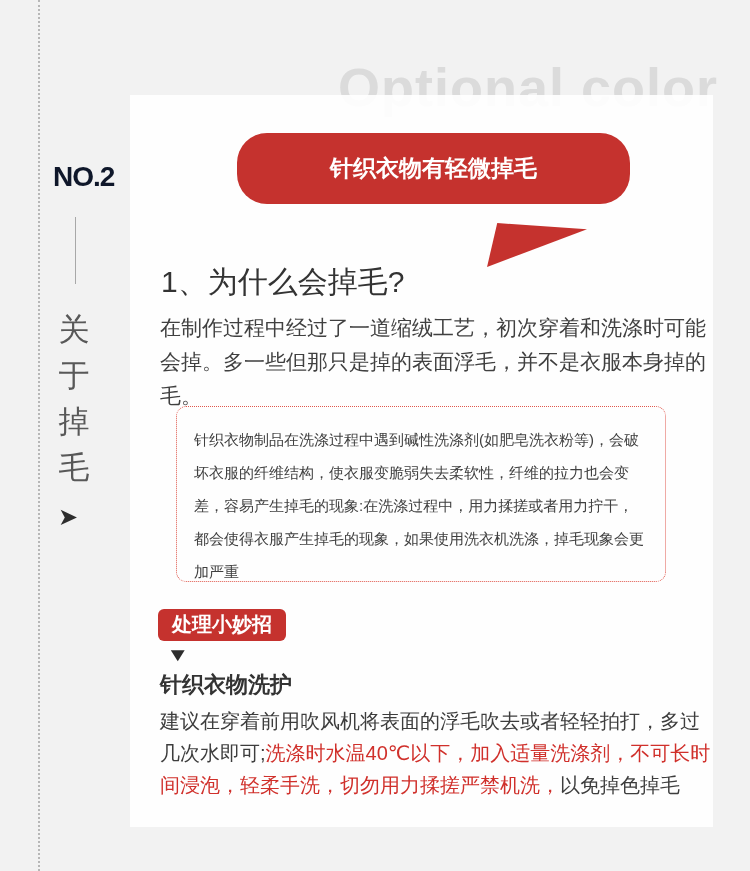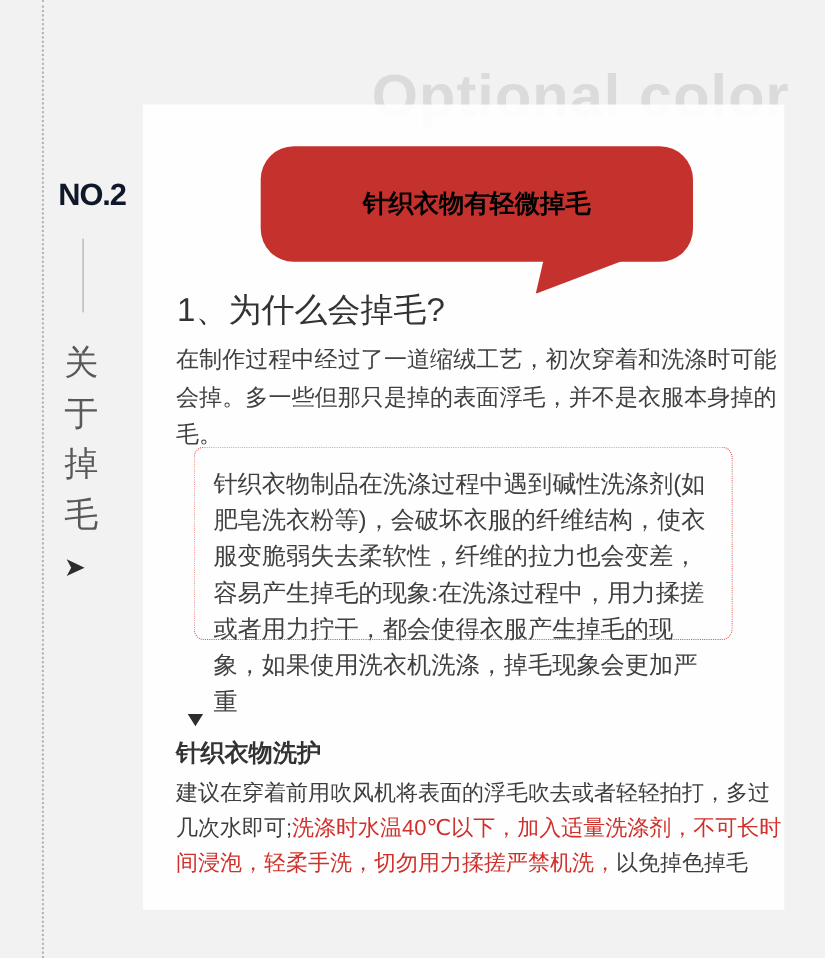--- a/index.html
+++ b/index.html
@@ -43,43 +43,43 @@
     font-size:54px;font-weight:800;color:var(--watermark-gray);
     letter-spacing:1px;white-space:nowrap;
   }
   
   .card{
     position:absolute;left:130px;top:95px;width:583px;height:732px;
     background:rgba(255,255,255,0.9);z-index:2;
   }
   
   .bubble{
-    position:absolute;left:107px;top:38px;width:393px;height:105px;
+    position:absolute;left:107px;top:38px;width:393px;height:71px;
     background:var(--accent-red);border-radius:30px;
     display:flex;flex-direction:column;justify-content:center;align-items:center;
-    color:#000000;font-size:23px;font-weight:700;line-height:33px;text-align:center;
+    color:#ffffff;font-size:23px;font-weight:700;line-height:33px;text-align:center;
   }
   .bubble-tail{
     position:absolute;left:355px;top:128px;width:102px;height:44px;
     background:var(--accent-red);
     clip-path:polygon(12% 0, 100% 14%, 2% 100%);
   }
   .why-heading{
     position:absolute;left:31px;top:167px;
     font-size:30px;font-weight:500;color:#333;
   }
   .why-intro{
     position:absolute;left:30px;top:216px;width:548px;
     font-size:21px;line-height:34px;color:#404040;
   }
   .note-box{
     position:absolute;left:46px;top:311px;width:490px;height:176px;
     border:1px dotted #e0574c;border-radius:10px;
     padding:16px 17px;
-    font-size:22px;line-height:33px;color:#404040;
+    font-size:15px;line-height:33px;color:#404040;
   }
   .tips-badge{
     position:absolute;left:28px;top:514px;
     display:inline-block;background:var(--accent-red);color:#fff;
     font-size:20px;font-weight:700;line-height:23px;
     padding:4px 14px 5px;border-radius:6px;
   }
   .tips-down-arrow{
     position:absolute;left:36px;top:549px;
     font-size:19px;color:#2d2d2d;transform:scaleX(1.25);transform-origin:left;
@@ -123,20 +123,21 @@
       <span>针织衣物有轻微掉毛</span>
     </div>
     <div class="bubble-tail"></div>
 
     <div class="why-heading">1、为什么会掉毛?</div>
 
     <div class="why-intro">在制作过程中经过了一道缩绒工艺，初次穿着和洗涤时可能会掉。多一些但那只是掉的表面浮毛，并不是衣服本身掉的毛。</div>
 
     <div class="note-box">针织衣物制品在洗涤过程中遇到碱性洗涤剂(如肥皂洗衣粉等)，会破坏衣服的纤维结构，使衣服变脆弱失去柔软性，纤维的拉力也会变差，容易产生掉毛的现象:在洗涤过程中，用力揉搓或者用力拧干，都会使得衣服产生掉毛的现象，如果使用洗衣机洗涤，掉毛现象会更加严重</div>
 
+    <div class="tips-badge">处理小妙招</div>
 
     <div class="tips-down-arrow">▼</div>
 
     <div class="tips-heading">针织衣物洗护</div>
 
     <div class="tips-text"><span>建议在穿着前用吹风机将表面的浮毛吹去或者轻轻拍打，多过几次水即可;</span><span class="red">洗涤时水温40℃以下，加入适量洗涤剂，不可长时间浸泡，轻柔手洗，切勿用力揉搓严禁机洗，</span><span>以免掉色掉毛</span></div>
 
   </div>
 
 </div>

